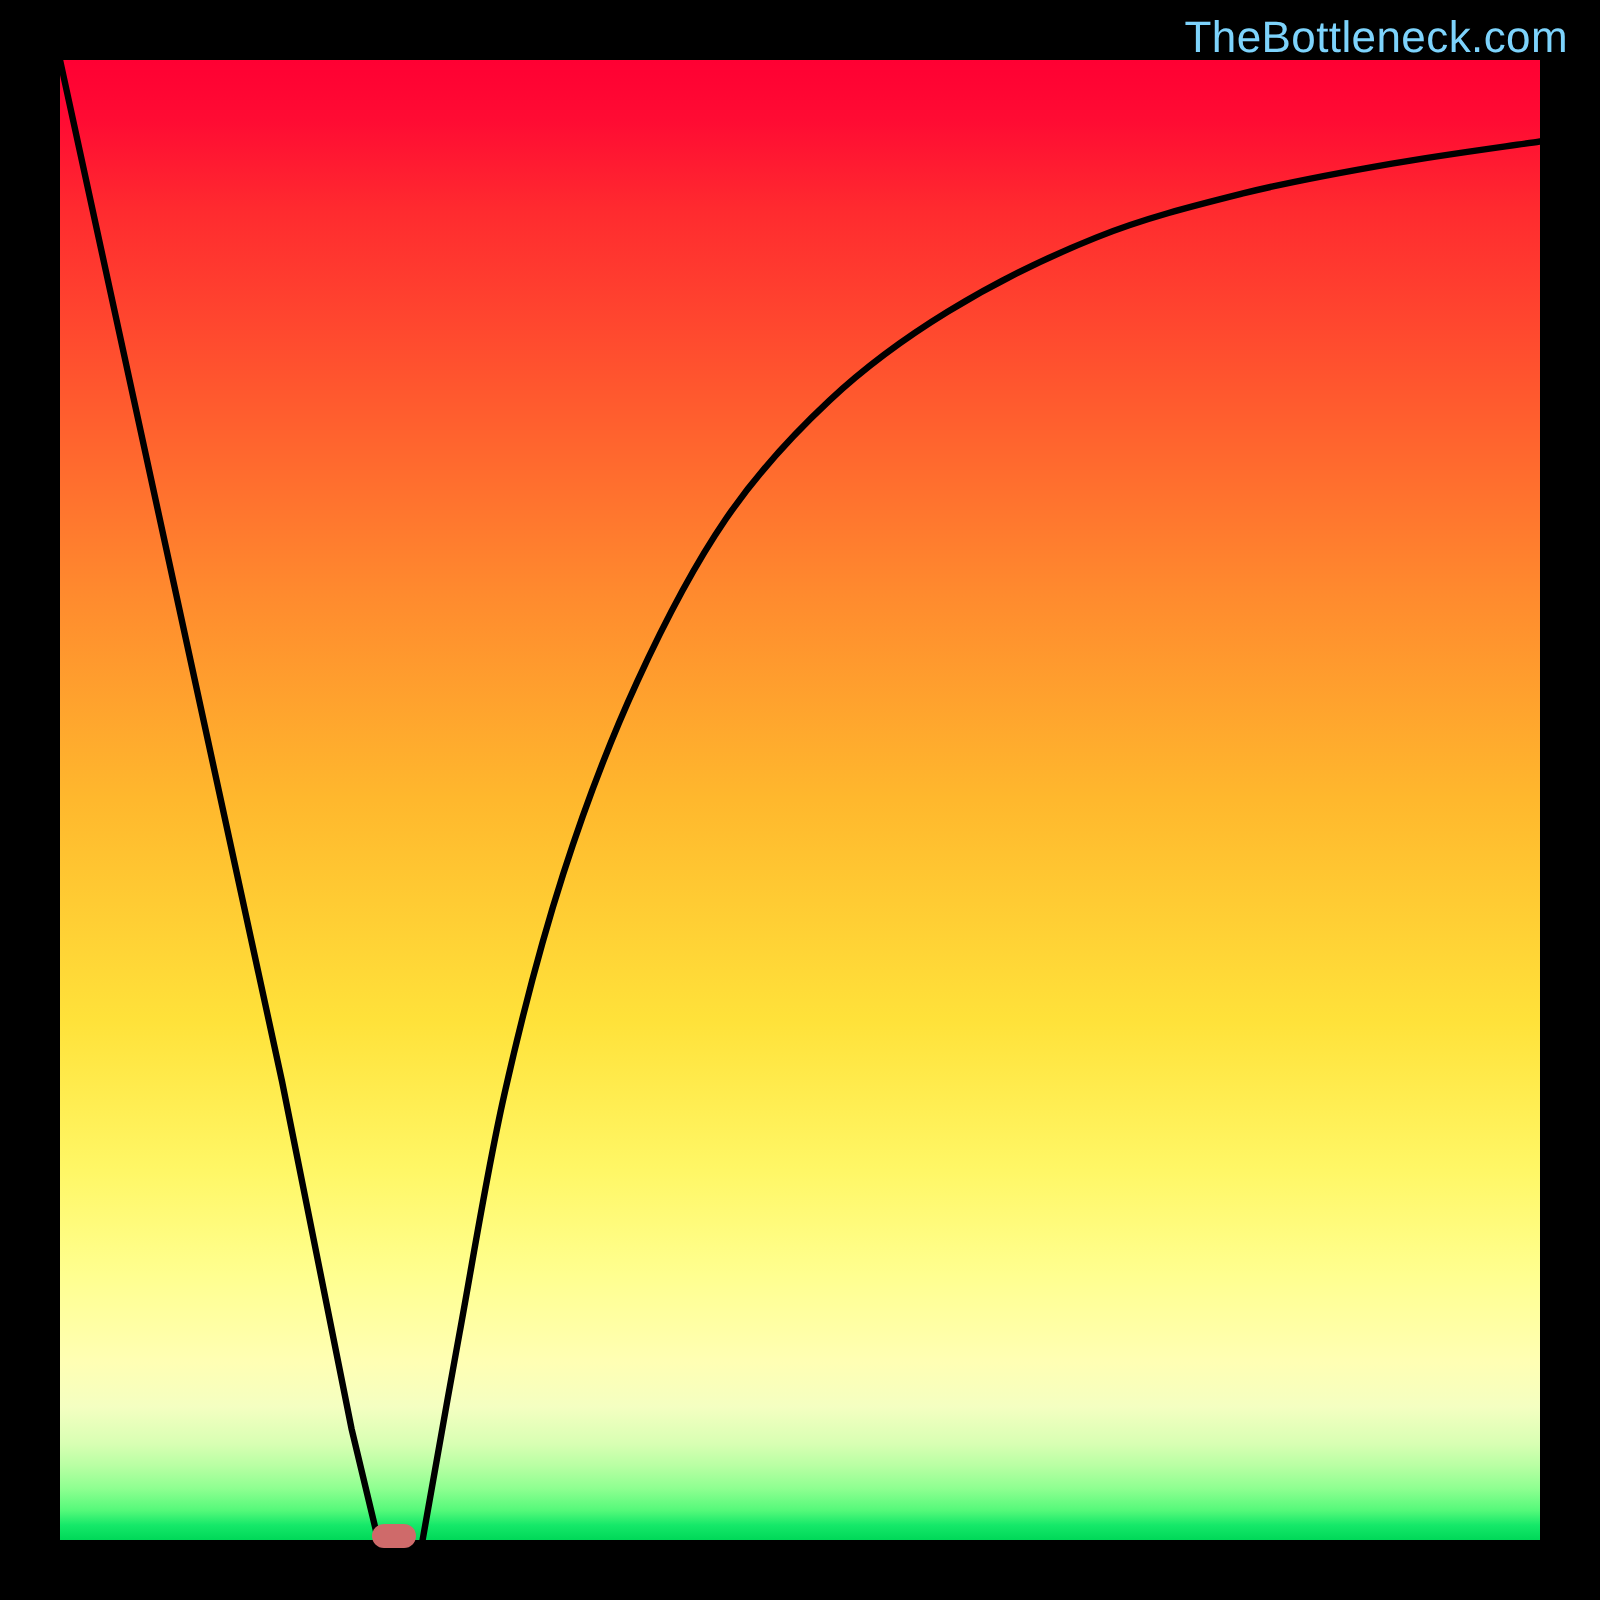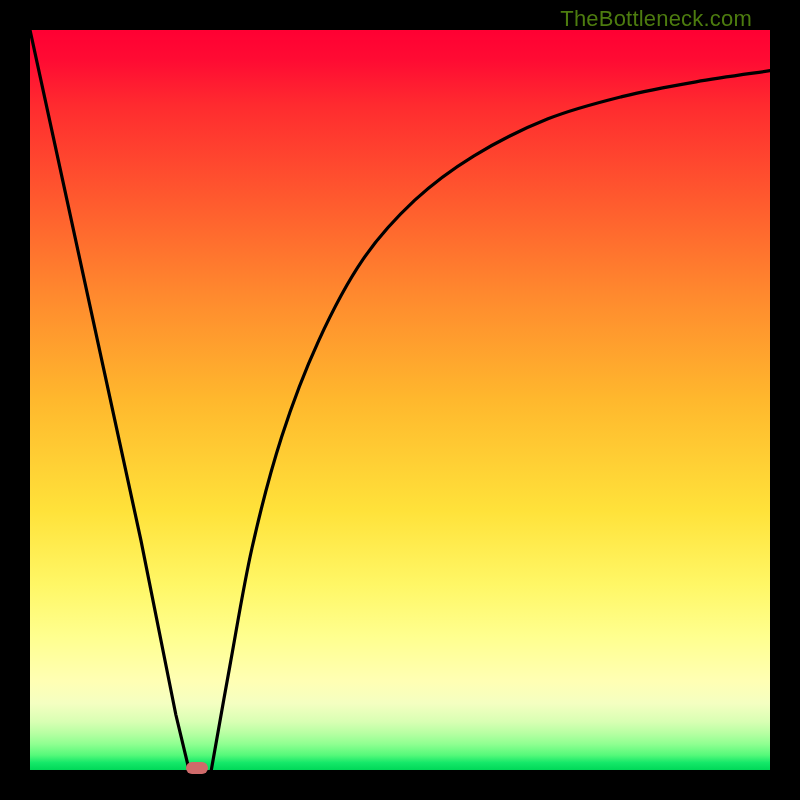--- a/index.html
+++ b/index.html
@@ -39,23 +39,23 @@
       #d8ffb3 93.5%,
       #b8ffa3 95%,
       #8fff91 96.5%,
       #55f97a 98%,
       #15e869 99%,
       #00d858 100%
     );
   }
   .watermark {
     position: absolute;
-    right: 48px;
+    right: 16px;
     top: 6px;
-    color: #4d7c0f;
+    color: #7dd3fc;
     font-size: 22px;
     letter-spacing: 0.2px;
     font-weight: 500;
   }
   svg.curve {
     position: absolute;
     left: 0;
     top: 0;
     width: 740px;
     height: 740px;

